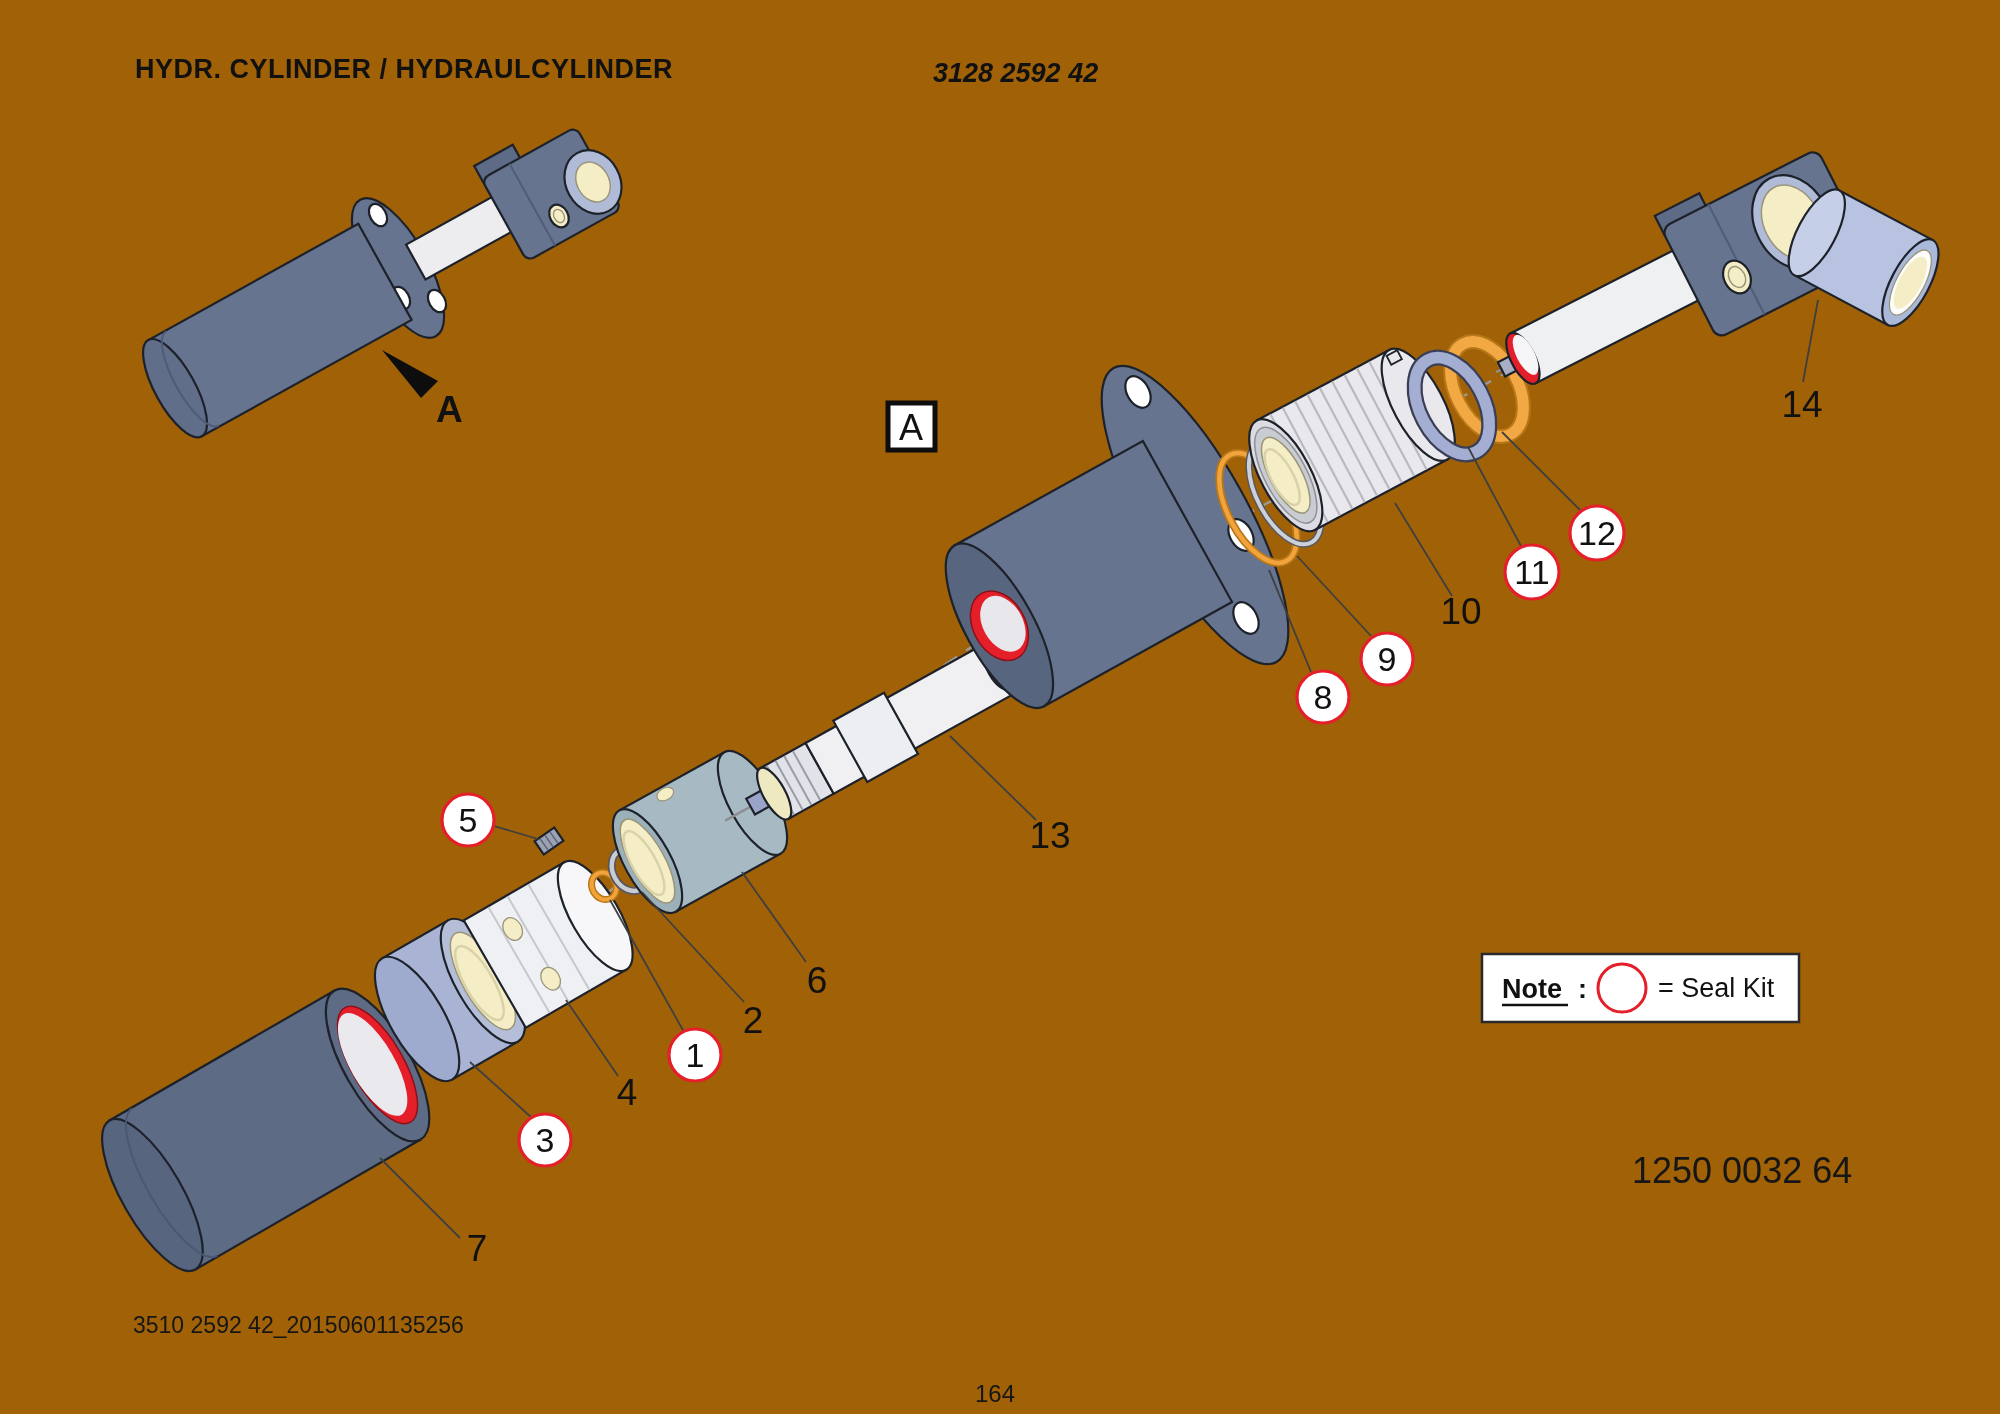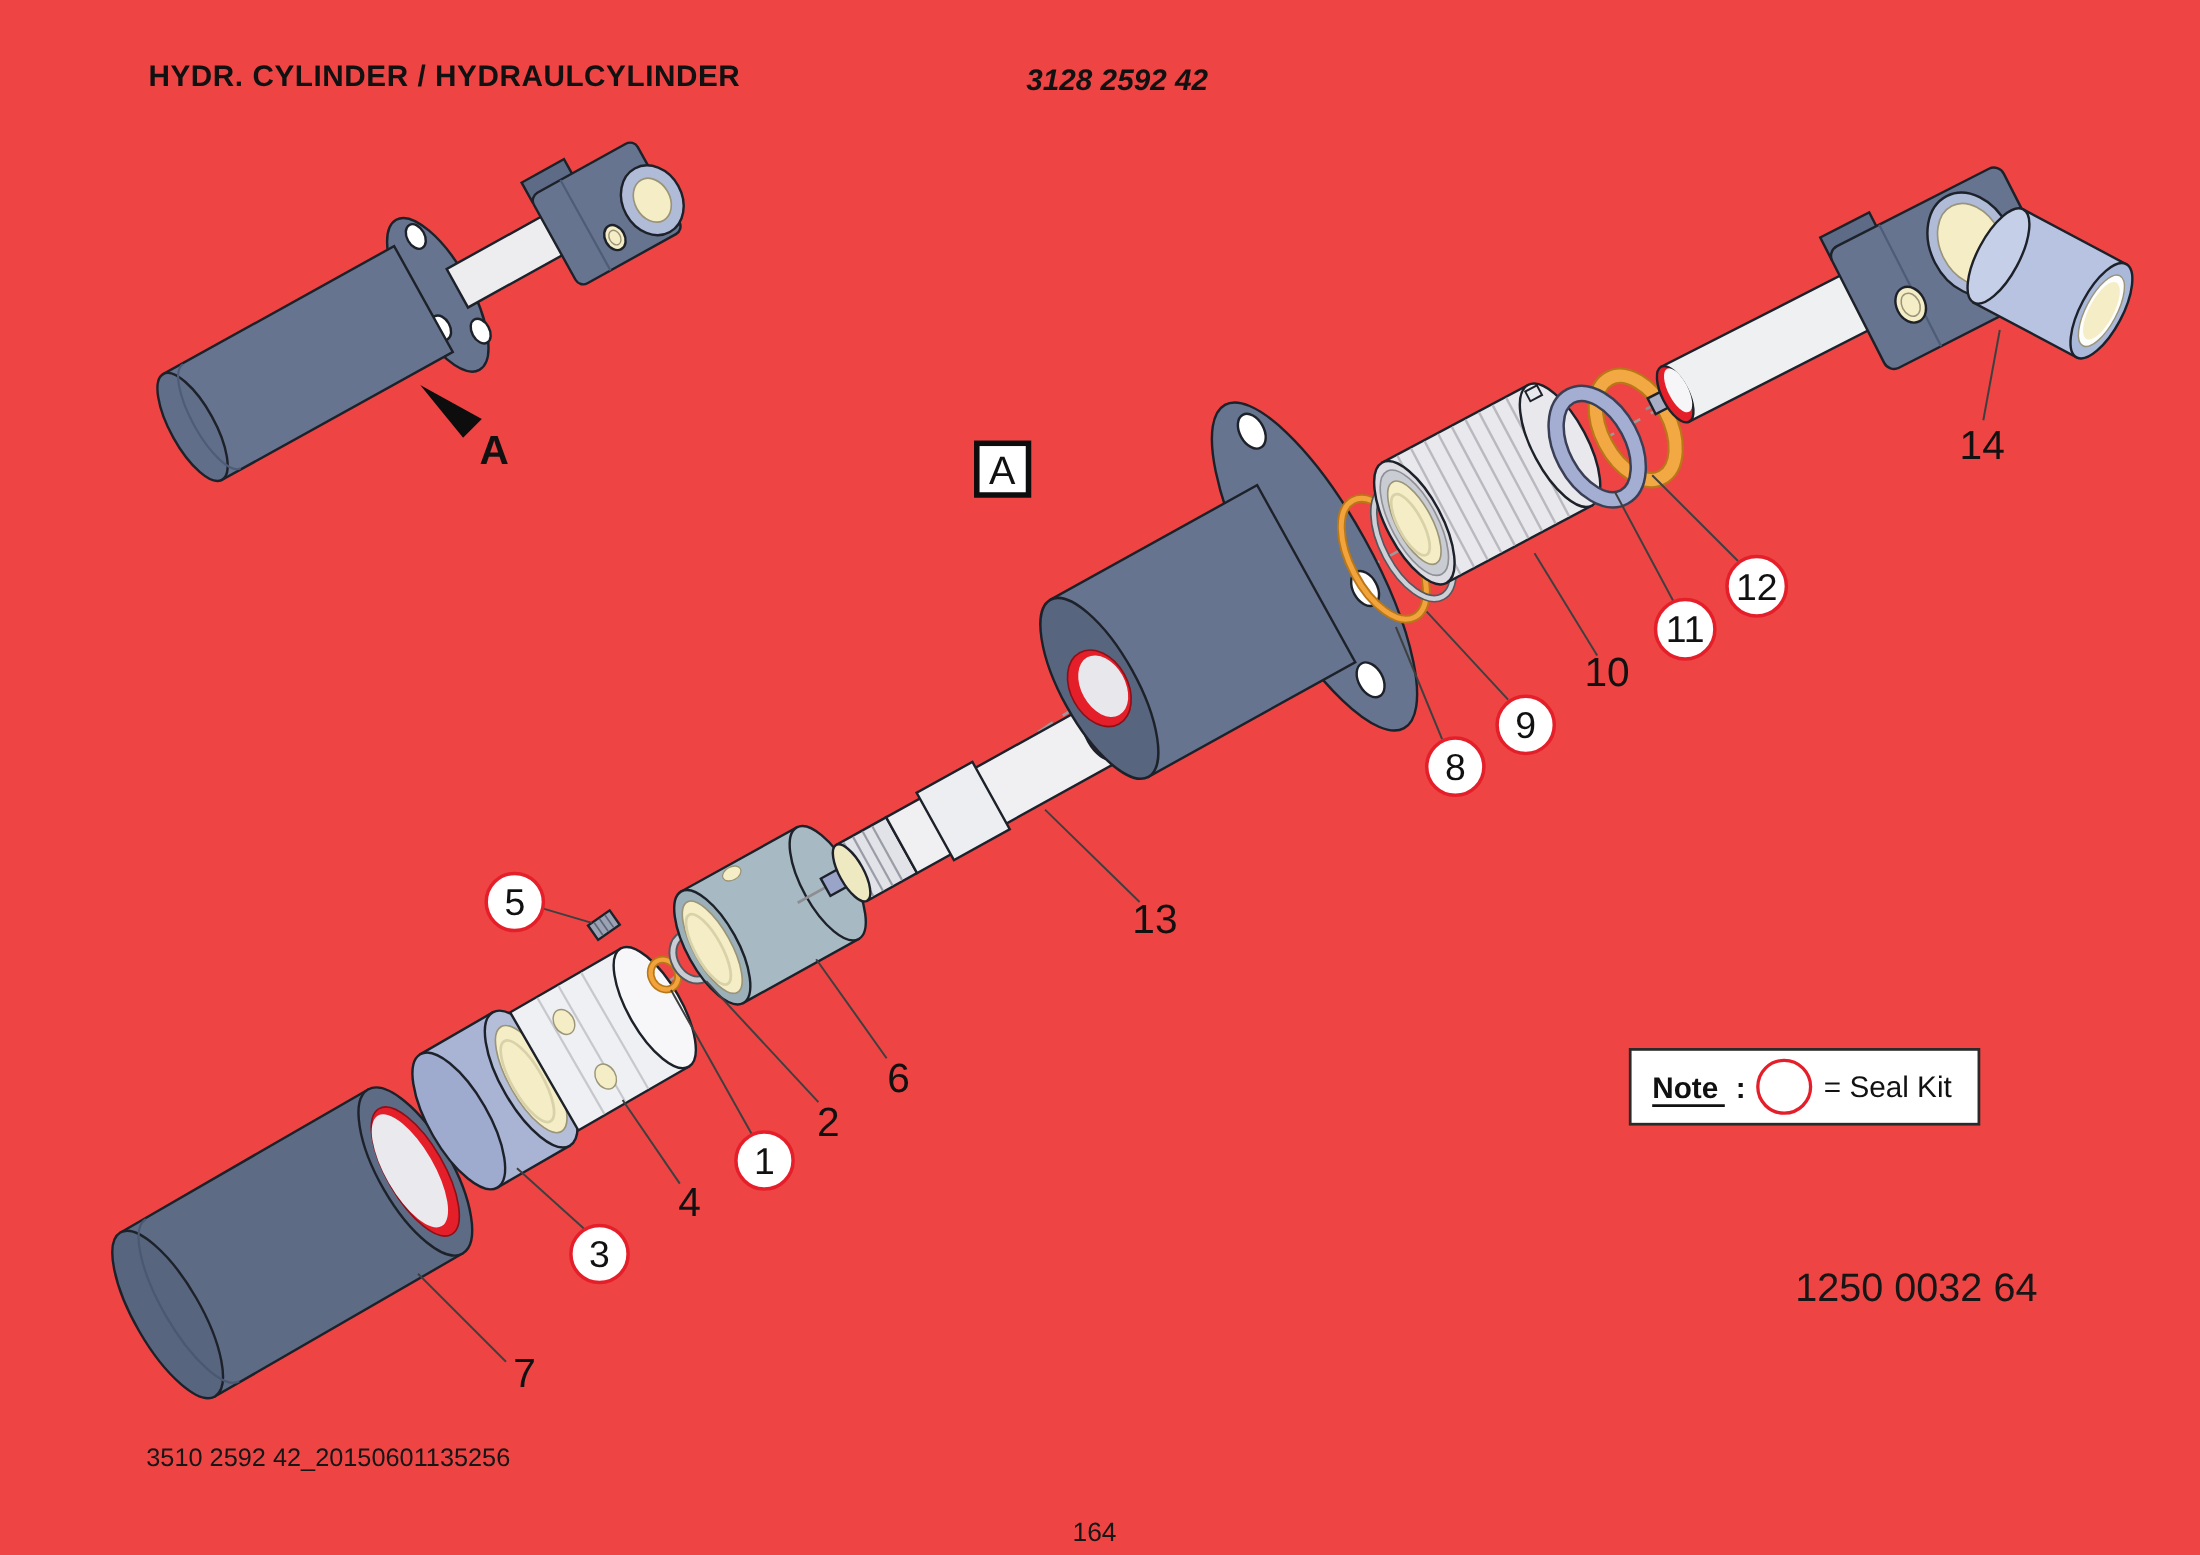--- a/index.html
+++ b/index.html
@@ -1,16 +1,16 @@
 <!DOCTYPE html>
 <html><head>
 <meta charset="utf-8">
 <style>
   html,body{margin:0;padding:0;background:#ffffff;}
-  .page{position:relative;width:2000px;height:1414px;background:#ef4444;overflow:hidden;
+  .page{position:relative;width:2000px;height:1414px;background:#a16207;overflow:hidden;
         font-family:"Liberation Sans", sans-serif;color:#111;}
   .hdr-title{position:absolute;left:135px;top:54px;font-size:27px;font-weight:bold;letter-spacing:0.5px;}
   .hdr-num{position:absolute;left:933px;top:58px;font-size:27px;font-weight:bold;font-style:italic;}
   .branding{position:absolute;left:190px;top:1218px;font-size:60px;font-weight:400;color:#161616;}
   .drawing-num{position:absolute;left:1632px;top:1150px;font-size:36px;color:#161616;}
   .footer-id{position:absolute;left:133px;top:1312px;font-size:23px;color:#161616;}
   .footer-page{position:absolute;left:975px;top:1380px;font-size:24px;color:#161616;}
   svg text{font-family:"Liberation Sans", sans-serif;}
   .plabel{font-size:37px;fill:#111;}
   .cnum{font-size:34px;fill:#111;text-anchor:middle;}

